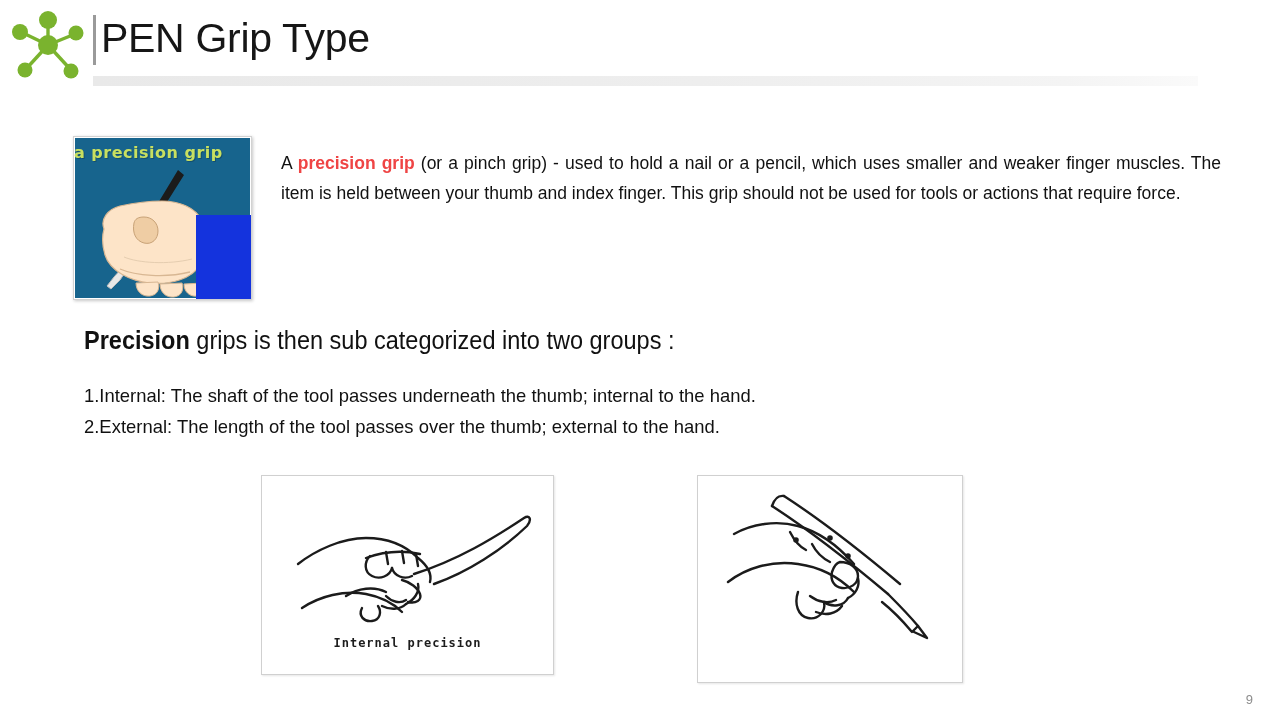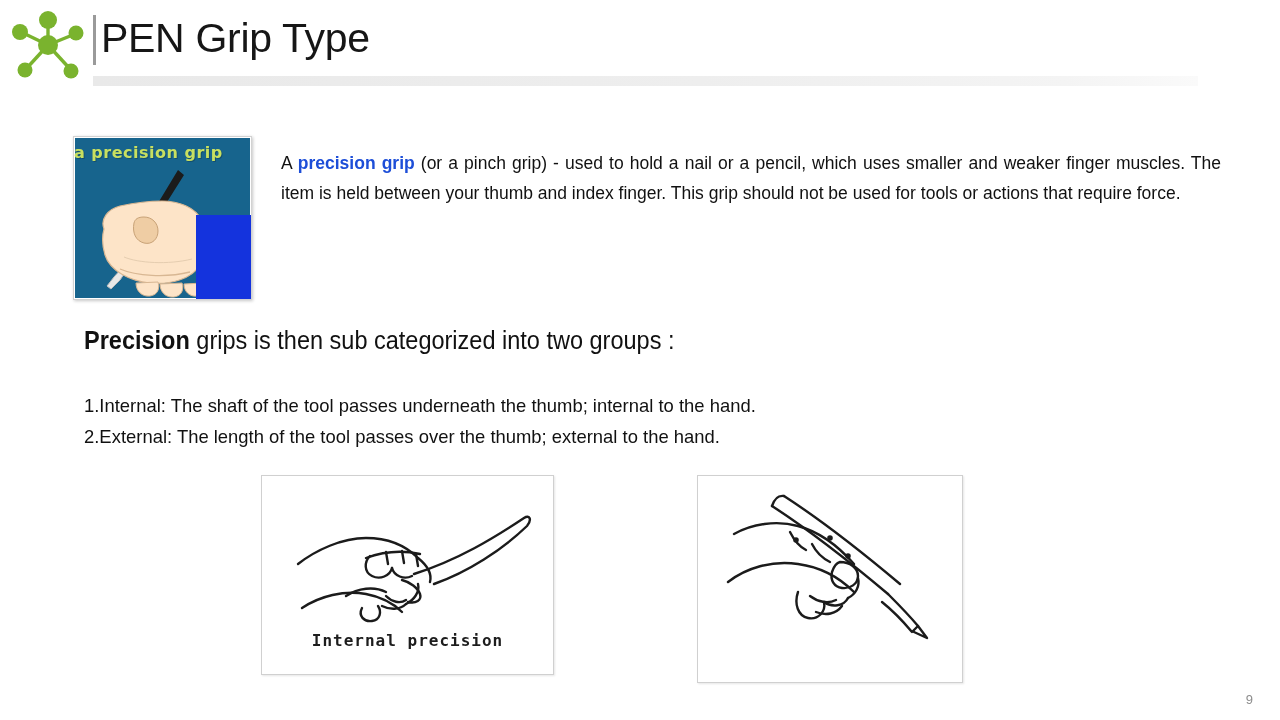--- a/index.html
+++ b/index.html
@@ -86,42 +86,42 @@
   .lead-paragraph {
     position: absolute;
     left: 281px; top: 148px;
     width: 940px;
     font-size: 17.5px;
     line-height: 30px;
     text-align: justify;
     color: #111111;
   }
   .lead-paragraph .hl {
-    color: #1d4ed8;
+    color: #ef4444;
     font-weight: bold;
   }
 
   
   .subhead {
     position: absolute;
     left: 84px; top: 323px;
     font-family: "Liberation Sans Narrow", "Liberation Sans", sans-serif;
     font-size: 25px;
     line-height: 34px;
     color: #111111;
     white-space: nowrap;
     transform: scaleX(0.94);
     transform-origin: left center;
   }
   .subhead .b { font-weight: bold; }
 
   
   .grip-list {
     position: absolute;
-    left: 84px; top: 390px;
+    left: 84px; top: 380px;
     width: 1000px;
   }
   .grip-list .row {
     font-size: 19px;
     line-height: 31px;
     color: #111111;
     white-space: nowrap;
     transform: scaleX(0.97);
     transform-origin: left center;
   }
@@ -137,21 +137,21 @@
   .fig-internal { left: 261px; top: 475px; width: 291px; height: 198px; }
   .fig-external { left: 697px; top: 475px; width: 264px; height: 206px; }
   .figure svg { position: absolute; left: 0; top: 0; }
   .figure .fig-caption {
     position: absolute;
     left: 0;
     width: 100%;
     text-align: center;
     font-family: "DejaVu Sans Mono", monospace;
     font-weight: bold;
-    font-size: 16px;
+    font-size: 12px;
     letter-spacing: 1px;
     color: #1d1d1d;
   }
   .fig-internal .fig-caption { bottom: 24px; }
   .fig-external .fig-caption { bottom: 23px; }
 
   
   .page-number {
     position: absolute;
     right: 27px; bottom: 13px;

